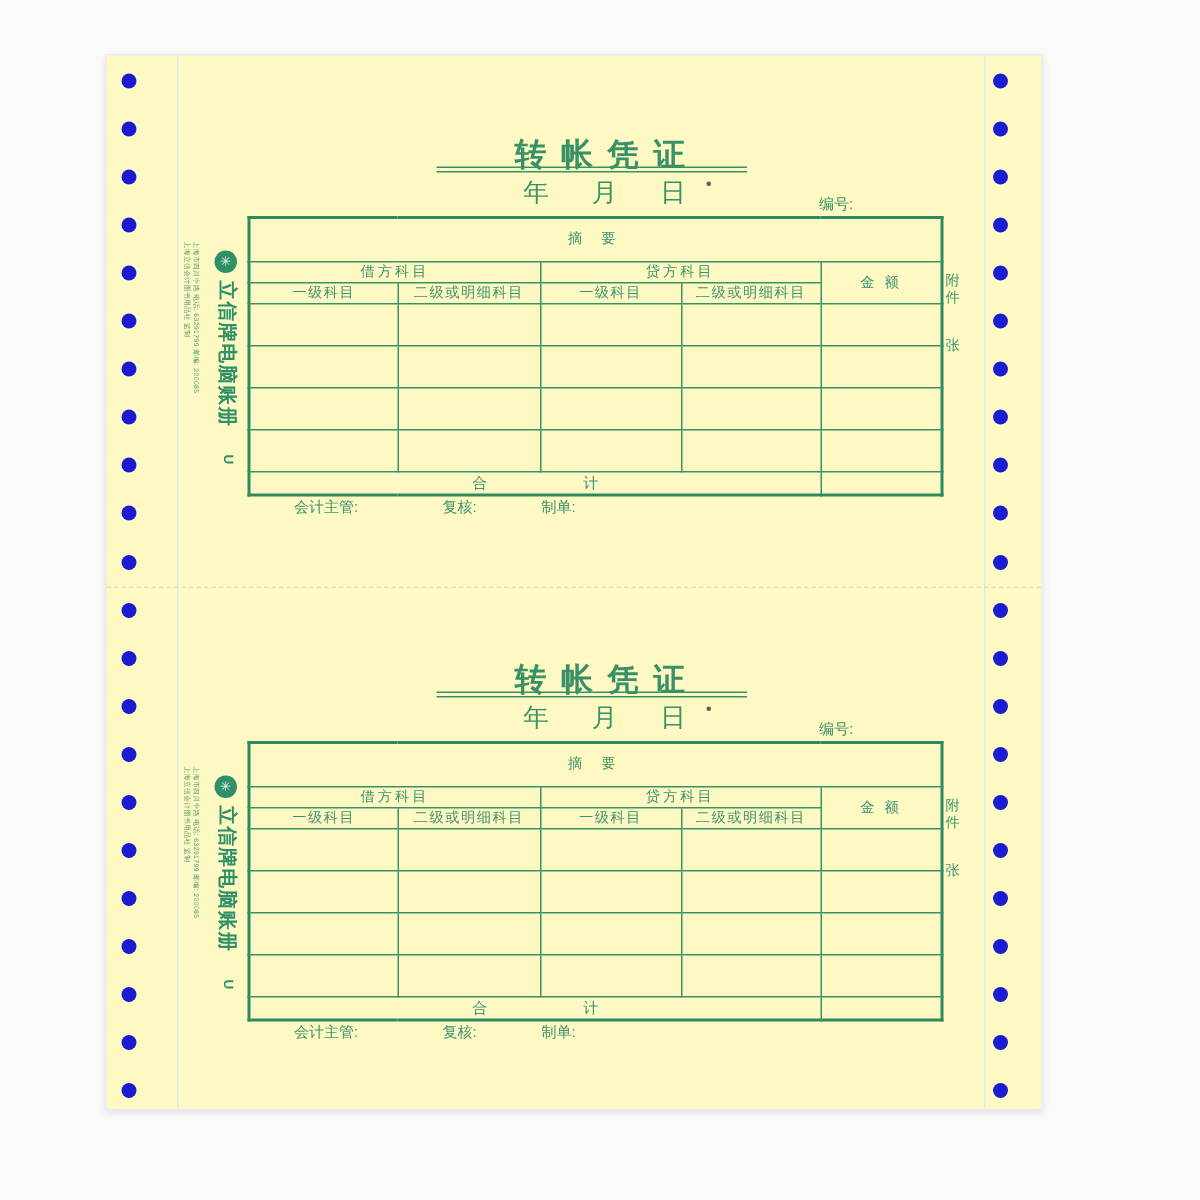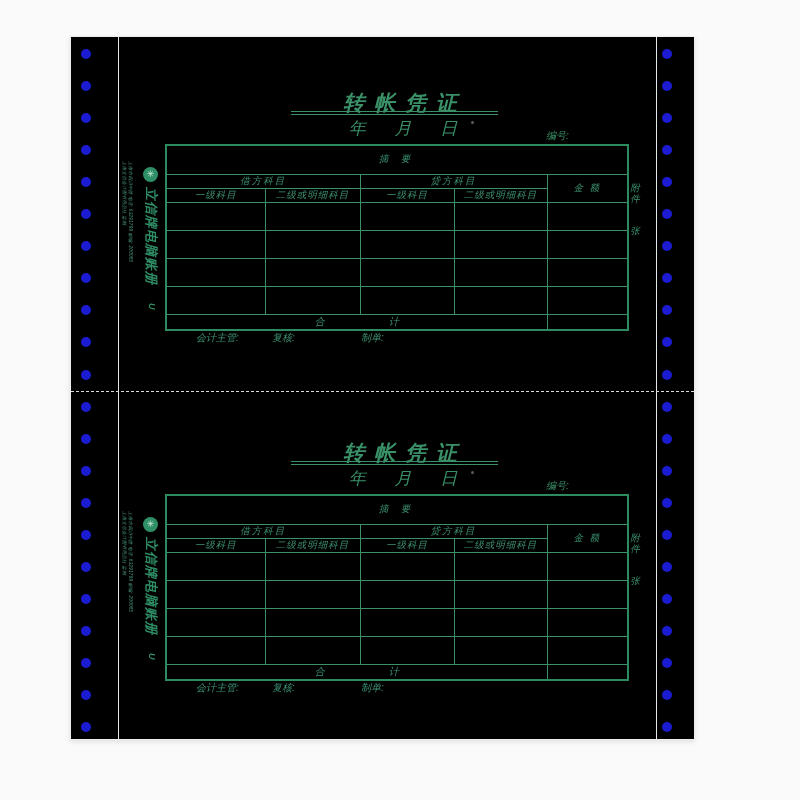--- a/index.html
+++ b/index.html
@@ -5,24 +5,23 @@
   * { margin:0; padding:0; box-sizing:border-box; }
   html,body { width:800px; height:800px; }
   body {
     background:#fafafa;
     font-family:"Liberation Sans","DejaVu Sans",sans-serif;
     position:relative;
     overflow:hidden;
   }
   .paper {
     position:absolute; left:70px; top:36px; width:625px; height:704px;
-    background:#000000;
+    background:#fef9c3;
     border:1px solid #ececec;
     box-shadow:0 2px 5px rgba(0,0,0,0.10);
-    font-style:italic;
   }
   .strip-line { position:absolute; top:0; height:100%; width:1px; background:#e3e7e9; }
   .strip-line.left  { left:47px; }
   .strip-line.right { left:585px; }
   .perforation { position:absolute; left:0; top:354px; width:100%; height:0; border-top:1px dashed #dcdcdc; }
   .hole { position:absolute; width:10px; height:10px; border-radius:50%; }
 
   .form { position:absolute; left:0; width:625px; height:310px; }
   .form.top    { top:50px; }
   .form.bottom { top:400px; }
@@ -61,21 +60,21 @@
   .attachment {
     position:absolute; left:558px; width:12px; color:#3c9270;
     font-size:9.5px; line-height:11px; text-align:center; word-break:break-all;
   }
   .attachment.a-label { top:95px; }
   .attachment.a-unit  { top:138px; }
 
   .signatures { position:absolute; left:0; top:244px; width:625px; font-size:10px; color:#3c9270; }
   .signatures .sig { position:absolute; white-space:nowrap; }
   .sig.supervisor { left:125px; }
-  .sig.reviewer   { left:201px; }
+  .sig.reviewer   { left:224px; }
   .sig.preparer   { left:290px; }
 
   .brand-logo {
     position:absolute; left:72px; top:80px; width:15px; height:15px; border-radius:50%;
     background:#2f8f66; color:#d9efe4; font-size:9px; line-height:15px; text-align:center;
   }
   .brand-name {
     position:absolute; left:89px; top:100px; white-space:nowrap;
     transform:rotate(90deg); transform-origin:left top;
     font-size:13px; font-weight:bold; color:#2f8f66; letter-spacing:1px;

